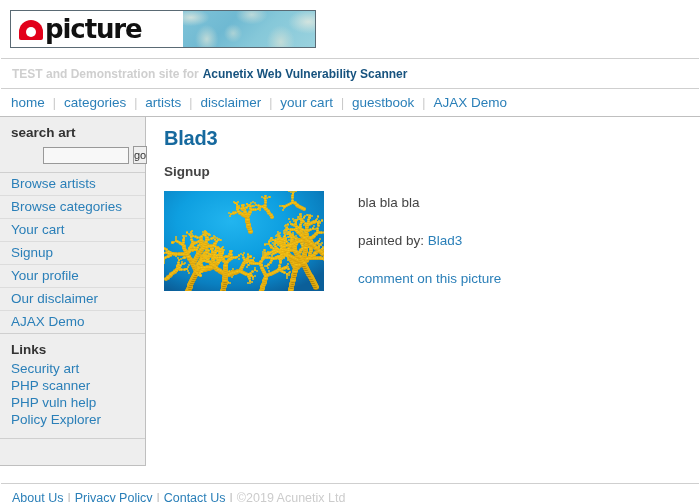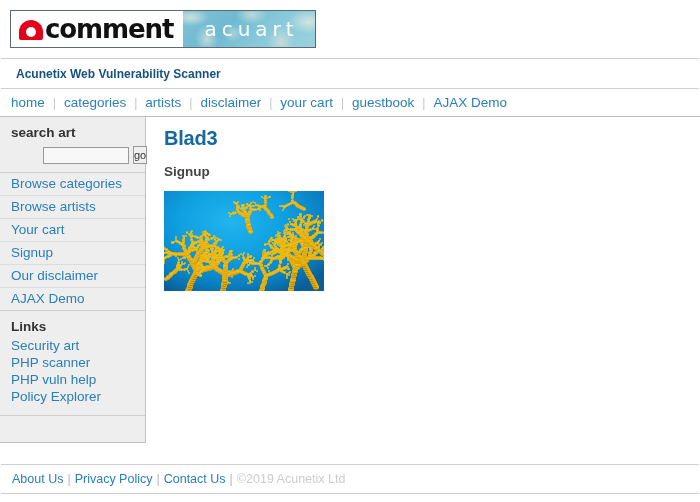--- a/index.html
+++ b/index.html
@@ -289,30 +289,30 @@
 </head>
 <body>
 
 <div id="masthead">
   <div class="logo-box">
     <div class="logo-left">
       <span class="logo-mark">
         <span class="arch"></span>
           <span class="hole"></span>
       </span>
-      <span class="logo-word">comment</span>
+      <span class="logo-word">picture</span>
     </div>
     <div class="logo-right">
       <span class="frac"></span>
-      <span class="acuart">acuart</span>
     </div>
   </div>
 </div>
 
 <div id="test-banner">
+  <span class="dim">TEST and Demonstration site for</span>
   <span class="hl">Acunetix Web Vulnerability Scanner</span>
 </div>
 
 <div id="topnav">
   <a>home</a>
   <span class="sep">|</span>
   <a>categories</a>
   <span class="sep">|</span>
   <a>artists</a>
   <span class="sep">|</span>
@@ -332,30 +332,33 @@
     <div class="search-block">
       <div class="search-title">search art</div>
       <div class="search-row">
         <input type="text" placeholder="" style="">
         <button class="go-btn">go</button>
       </div>
     </div>
 
     <ul class="nav-list">
       <li>
-          <a>Browse categories</a>
+          <a>Browse artists</a>
         </li>
       <li>
-          <a>Browse artists</a>
+          <a>Browse categories</a>
         </li>
       <li>
           <a>Your cart</a>
         </li>
       <li>
           <a>Signup</a>
+        </li>
+      <li>
+          <a>Your profile</a>
         </li>
       <li>
           <a>Our disclaimer</a>
         </li>
       <li>
           <a>AJAX Demo</a>
         </li>
     </ul>
 
     <div class="links-block">
@@ -1757,20 +1760,30 @@
           <span class="branch" style="left: 127.158px; top: 3.11563px; width: 3.1px; height: 3.1px; border-radius: 50%;"></span>
           <span class="branch" style="left: 127.582px; top: 1.37968px; width: 2.15px; height: 2.15px; border-radius: 50%;"></span>
           <span class="branch" style="left: 125.845px; top: 0.0393162px; width: 2.15px; height: 2.15px; border-radius: 50%;"></span>
           <span class="branch" style="left: 124.109px; top: -1.30105px; width: 2.15px; height: 2.15px; border-radius: 50%;"></span>
           <span class="branch" style="left: 127.582px; top: 1.37968px; width: 2.15px; height: 2.15px; border-radius: 50%;"></span>
           <span class="branch" style="left: 129.126px; top: 0.0705888px; width: 2.15px; height: 2.15px; border-radius: 50%;"></span>
           <span class="branch" style="left: 130.671px; top: -1.2385px; width: 2.15px; height: 2.15px; border-radius: 50%;"></span>
           <span class="branch" style="left: 127.582px; top: 1.37968px; width: 2.15px; height: 2.15px; border-radius: 50%;"></span>
           <span class="branch" style="left: 127.61px; top: -1.05285px; width: 2.15px; height: 2.15px; border-radius: 50%;"></span>
         </div>
+      <div class="pic-meta">
+        <div class="line">bla bla bla</div>
+        <div class="line">
+          <span>painted by:</span>
+          <a>Blad3</a>
+        </div>
+        <div class="line">
+          <a>comment on this picture</a>
+        </div>
+      </div>
     </div>
   </div>
 </div>
 
 <div id="footer">
   <a>About Us</a>
   <span class="sep">|</span>
   <a>Privacy Policy</a>
   <span class="sep">|</span>
   <a>Contact Us</a>

